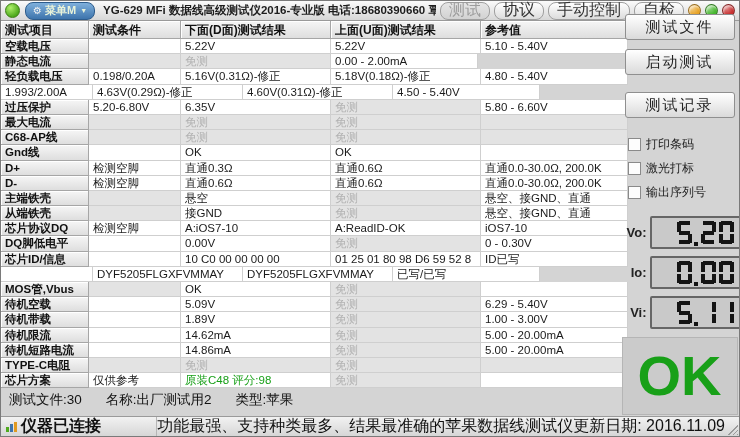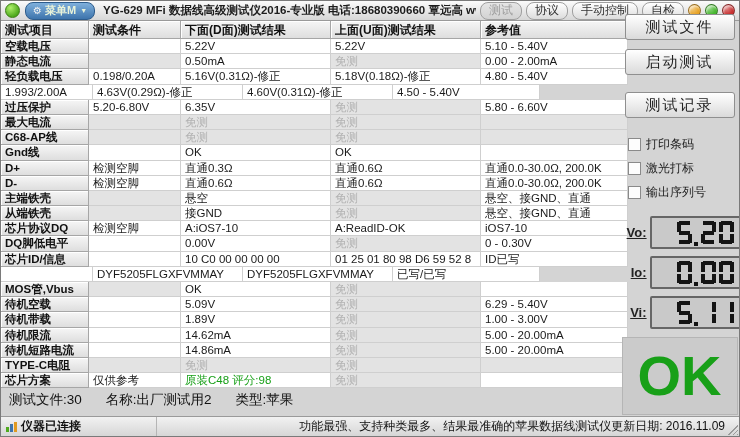--- a/index.html
+++ b/index.html
@@ -6,21 +6,21 @@
   body{font-family:"Liberation Sans","DejaVu Sans",sans-serif;background:#888;}
   #win{position:relative;width:740px;height:437px;background:#d4d4d4;border:1px solid #7a7a7a;box-sizing:border-box;overflow:hidden;}
 
   
   #titlebar{position:absolute;left:0;top:0;width:100%;height:20px;background:linear-gradient(#fbfbfb,#d7d7d7);border-bottom:1px solid #9a9a9a;display:flex;align-items:center;box-sizing:border-box;padding:0 4px;}
   #app-icon{width:13px;height:13px;border-radius:50%;background:radial-gradient(circle at 35% 30%,#aef06a,#4faa1e 70%);border:1px solid #3a7d12;margin-right:5px;flex:none;}
   #menu-btn{height:16px;display:flex;align-items:center;background:linear-gradient(#7fb0dc,#3d74ac);border:1px solid #2d5c8c;border-radius:8px;padding:0 7px;color:#e9f3d9;font-size:11px;font-weight:bold;margin-right:8px;flex:none;cursor:default;}
   #menu-btn .gear{margin-right:3px;font-size:10px;color:#f2f2f2;}
   #menu-btn .arr{margin-left:4px;font-size:7px;}
   #win-title{font-size:11.5px;font-weight:bold;color:#1c1c1c;white-space:nowrap;overflow:hidden;flex:1;}
-  .tb-btn{height:16px;line-height:14px;font-size:12px;color:#333;background:linear-gradient(#ffffff,#dcdcdc);border:1px solid #9f9f9f;border-radius:8px;padding:0 8px;margin-left:4px;flex:none;white-space:nowrap;}
+  .tb-btn{height:16px;line-height:14px;font-size:16px;color:#333;background:linear-gradient(#ffffff,#dcdcdc);border:1px solid #9f9f9f;border-radius:8px;padding:0 8px;margin-left:4px;flex:none;white-space:nowrap;}
   .tb-btn.disabled{color:#9d9d9d;background:linear-gradient(#e6e6e6,#d2d2d2);}
   .led{width:11px;height:11px;border-radius:50%;margin-left:4px;border:1px solid rgba(0,0,0,.35);box-shadow:inset 1px 2px 2px rgba(255,255,255,.6);flex:none;}
 
   
   #table{position:absolute;left:0;top:20px;width:613px;}
   .trow{display:flex;height:15.2px;}
   #thead .hcell,.rowlabel{background:linear-gradient(#f6f6f6,#dedede);border-right:1px solid #a6a6a6;border-bottom:1px solid #a6a6a6;box-shadow:inset 1px 1px 0 #ffffff;box-sizing:border-box;overflow:hidden;white-space:nowrap;}
   #thead{height:18px;}
   #thead .trow{height:18px;}
   .hcell{font-size:12px;font-weight:bold;color:#111;padding:1px 4px;line-height:16px;}
@@ -40,37 +40,37 @@
 
   
   #side{position:absolute;left:617px;top:4px;width:123px;height:395px;}
   .side-btn{display:block;width:110px;height:26px;margin:9px auto 0 auto;background:linear-gradient(#ffffff,#dadada);border:1px solid #8f8f8f;border-radius:3px;font-size:15px;color:#222;font-family:inherit;letter-spacing:2px;}
   .side-btn:nth-child(3){margin-top:17px;}
   #checks{margin:14px 0 0 10px;text-align:right;}
   .chk{display:flex;align-items:center;height:24px;font-size:12px;color:#222;}
   .chk .box{width:11px;height:11px;background:#fdfdfd;border:1px solid #8a8a8a;margin-right:5px;flex:none;}
   #meters{margin:12px 0 0 4px;}
   .meter{display:flex;align-items:center;margin-bottom:7px;}
-  .meter .mlabel{width:26px;font-size:13px;font-weight:bold;color:#222;text-align:right;margin-right:3px;text-decoration:underline;}
+  .meter .mlabel{width:26px;font-size:13px;font-weight:bold;color:#222;text-align:right;margin-right:3px;}
   .lcd{width:84px;height:29px;background:#c9c9c9;border:2px solid #666;border-radius:2px;display:flex;align-items:center;justify-content:flex-end;padding:0 4px;box-sizing:content-box;}
   .dg{position:relative;width:15px;height:23px;display:inline-block;margin:0 1.5px;}
   .dg i{position:absolute;background:#141414;}
   .s-a{left:2px;right:2px;top:0;height:4px;}
   .s-d{left:2px;right:2px;bottom:0;height:4px;}
   .s-g{left:2px;right:2px;top:9.5px;height:4px;}
   .s-f{left:0;top:1px;width:4px;height:9.5px;}
   .s-e{left:0;bottom:1px;width:4px;height:9.5px;}
   .s-b{right:0;top:1px;width:4px;height:9.5px;}
   .s-c{right:0;bottom:1px;width:4px;height:9.5px;}
   .dot{width:4px;height:4px;background:#141414;display:inline-block;margin:0 1px 1px 1px;align-self:flex-end;}
   #ok-panel{margin:8px auto 0 auto;width:114px;height:76px;background:#cbcbcb;border:1px solid #b5b5b5;display:flex;align-items:center;justify-content:center;}
   #ok-text{font-size:56px;font-weight:bold;line-height:1;}
 
   
-  #statusbar{position:absolute;left:0;bottom:0;width:100%;height:20px;background:linear-gradient(#f2f2f2,#d6d6d6);border-top:1px solid #9a9a9a;display:flex;align-items:center;font-size:12px;color:#111;box-sizing:border-box;}
+  #statusbar{position:absolute;left:0;bottom:0;width:100%;height:20px;background:linear-gradient(#f2f2f2,#d6d6d6);border-top:1px solid #9a9a9a;display:flex;align-items:center;font-size:16px;color:#111;box-sizing:border-box;}
   #sb-left{display:flex;align-items:center;width:150px;flex:none;padding-left:5px;border-right:1px solid #b5b5b5;height:100%;font-weight:bold;}
   #sb-icon{width:11px;height:10px;margin-right:4px;position:relative;flex:none;}
   #sb-icon i{position:absolute;bottom:0;width:3px;background:#3d74ac;}
   #sb-icon i:nth-child(1){left:0;height:5px;background:#4faa1e;}
   #sb-icon i:nth-child(2){left:4px;height:8px;}
   #sb-icon i:nth-child(3){left:8px;height:10px;background:#e09a20;}
   #sb-center{flex:1;text-align:right;white-space:nowrap;overflow:hidden;}
   #sb-right{flex:none;padding-right:14px;white-space:nowrap;}
   #grip{position:absolute;right:1px;bottom:1px;width:10px;height:10px;background:
     linear-gradient(135deg,transparent 50%,#9a9a9a 50%,#9a9a9a 57%,transparent 57%,transparent 71%,#9a9a9a 71%,#9a9a9a 78%,transparent 78%,transparent 92%,#9a9a9a 92%);}
@@ -115,21 +115,20 @@
         <div class="trow">
           <div class="rowlabel c1">空载电压</div>
           <div class="tcell c2"></div>
           <div class="tcell c3">5.22V</div>
           <div class="tcell c4">5.22V</div>
           <div class="tcell c5">5.10 - 5.40V</div>
         </div>
         <div class="trow">
           <div class="rowlabel c1">静态电流</div>
           <div class="tcell c2 muted"></div>
-          <div class="tcell c3">0.50mA</div>
           <div class="tcell c4 muted">免测</div>
           <div class="tcell c5">0.00 - 2.00mA</div>
         </div>
         <div class="trow">
           <div class="rowlabel c1">轻负载电压</div>
           <div class="tcell c2">0.198/0.20A</div>
           <div class="tcell c3">5.16V(0.31Ω)-修正</div>
           <div class="tcell c4">5.18V(0.18Ω)-修正</div>
           <div class="tcell c5">4.80 - 5.40V</div>
         </div>

